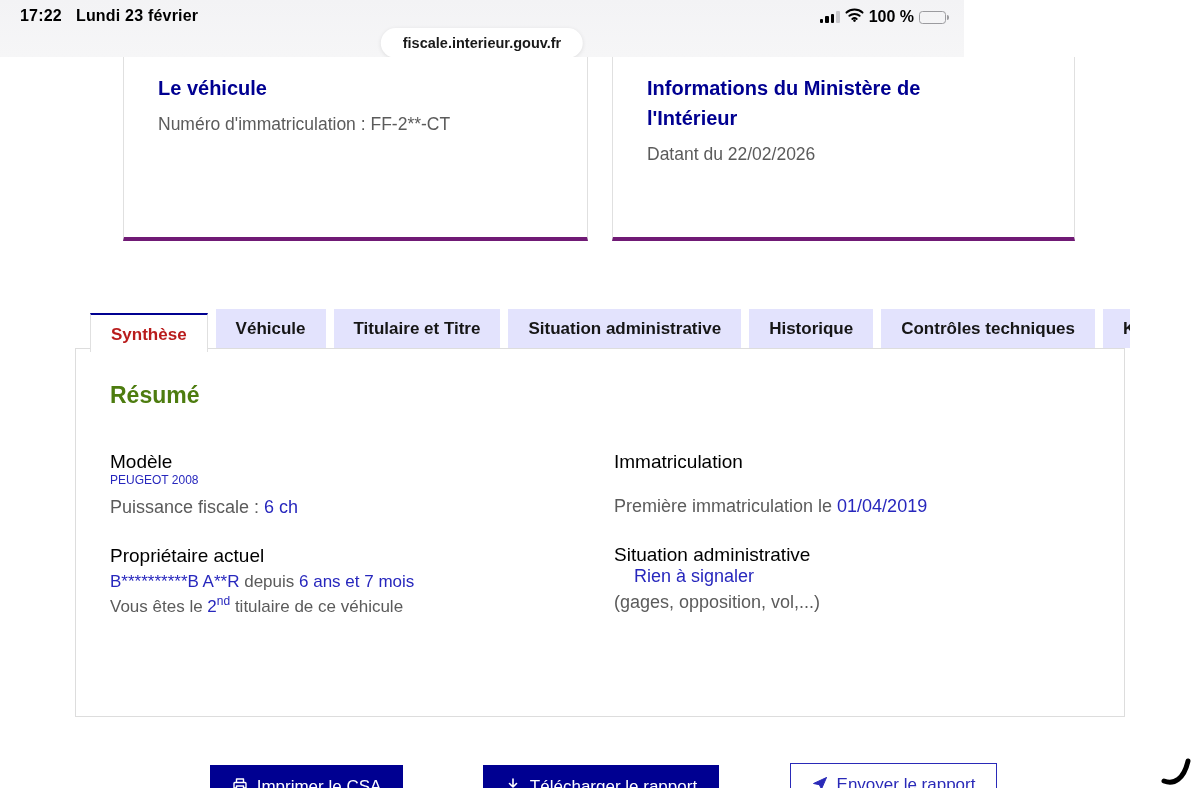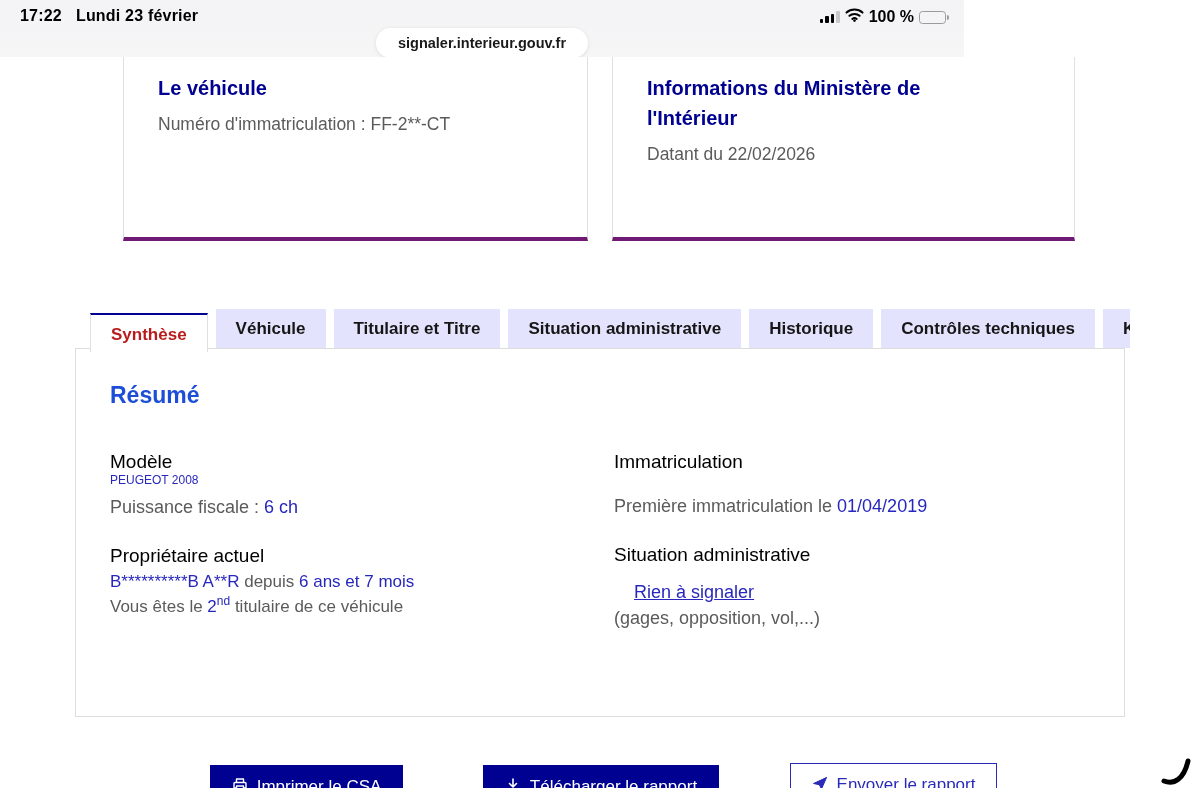--- a/index.html
+++ b/index.html
@@ -46,36 +46,36 @@
   .tab { flex:0 0 auto; padding:0 20px; height:39px; margin-top:3px; line-height:39px;
     background:#e3e3fd; color:#161616; font-size:17px; font-weight:700; white-space:nowrap;
     cursor:pointer; }
   .tab.active { background:#fff; color:#b91c1c; border-top:2px solid #000091;
     border-left:1px solid #e0e0e0; border-right:1px solid #e0e0e0;
     margin-top:7px; height:44px; line-height:40px; }
 
   
   .panel { position:absolute; left:75px; top:348px; width:1050px; height:369px;
     background:#fff; border:1px solid #ddd; z-index:1; }
-  .resume-title { position:absolute; left:34px; top:33px; font-size:23px; font-weight:700; color:#1d4ed8; }
+  .resume-title { position:absolute; left:34px; top:33px; font-size:23px; font-weight:700; color:#4d7c0f; }
   .col { position:absolute; top:102px; }
   .col-left { left:34px; width:440px; }
   .col-right { left:538px; width:470px; }
   .sec-h { font-size:19px; font-weight:400; color:#000000; }
   .blue { color:#2727bd; }
   .gray { color:#5b5b5b; }
   .model-name { font-size:12px; }
   .power-line { font-size:18px; margin-top:10px; }
   .owner-h { margin-top:27px; }
   .owner-line { font-size:17px; margin-top:5px; }
   .holder-line { font-size:17px; margin-top:2px; color:#5b5b5b; }
   .holder-line sup { font-size:12px; }
   .reg-line { font-size:18px; margin-top:23px; }
   .admin-h { margin-top:27px; }
-  .admin-status { font-size:18px; margin-top:16px; padding-left:20px;text-decoration:underline; }
+  .admin-status { font-size:18px; padding-left:20px; }
   .admin-note { font-size:18px; margin-top:5px; }
 
   
   .btn { position:absolute; top:765px; height:44px; display:flex; align-items:center;
     justify-content:center; gap:9px; font-size:17px; font-weight:500; cursor:pointer;
     border:none; }
   .btn svg { flex:0 0 auto; }
   .btn-filled { background:#000091; color:#fff; }
   .btn-outline { background:#fff; color:#2a2ab8; border:1px solid #2a2ab8; top:763px; }
   .btn-print { left:210px; width:193px; }
@@ -103,21 +103,21 @@
       <svg width="19" height="14" viewBox="0 0 19 14">
         <path d="M1.5 4.6 C5.9 .6 13.1 .6 17.5 4.6" fill="none" stroke="#000" stroke-width="2" stroke-linecap="round"></path>
         <path d="M4.4 7.8 C7.2 5.3 11.8 5.3 14.6 7.8" fill="none" stroke="#000" stroke-width="2" stroke-linecap="round"></path>
         <path d="M7.3 10.9 C8.5 9.9 10.5 9.9 11.7 10.9" fill="none" stroke="#000" stroke-width="2" stroke-linecap="round"></path>
         <circle cx="9.5" cy="12.6" r="1.3" fill="#000"></circle>
       </svg>
     </span>
     <span class="battery-pct">100 %</span>
     <span class="battery"><span class="fill"></span><span class="tip"></span></span>
   </div>
-  <div class="url-pill">signaler.interieur.gouv.fr</div>
+  <div class="url-pill">fiscale.interieur.gouv.fr</div>
 </div>
 
 <div class="card card-1">
   <div class="card-title">Le véhicule</div>
   <div class="card-line">Numéro d'immatriculation : FF-2**-CT</div>
 </div>
 <div class="card card-2">
   <div class="card-title">Informations du Ministère de l'Intérieur</div>
   <div class="card-line">Datant du 22/02/2026</div>
 </div>

